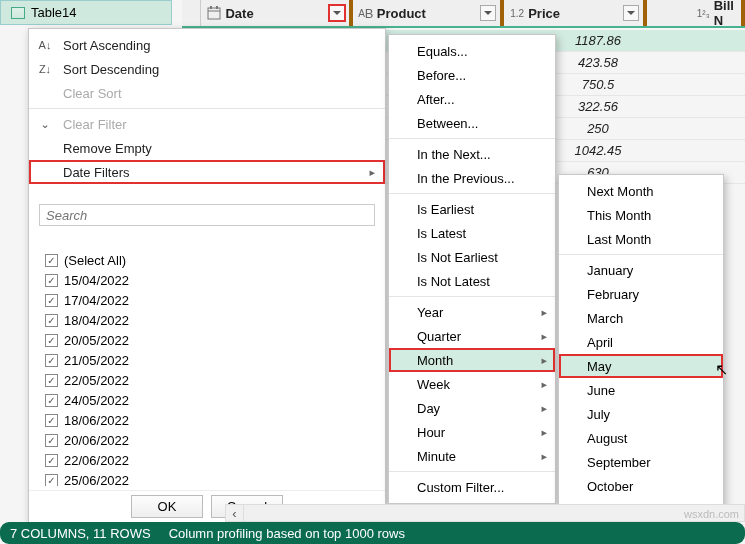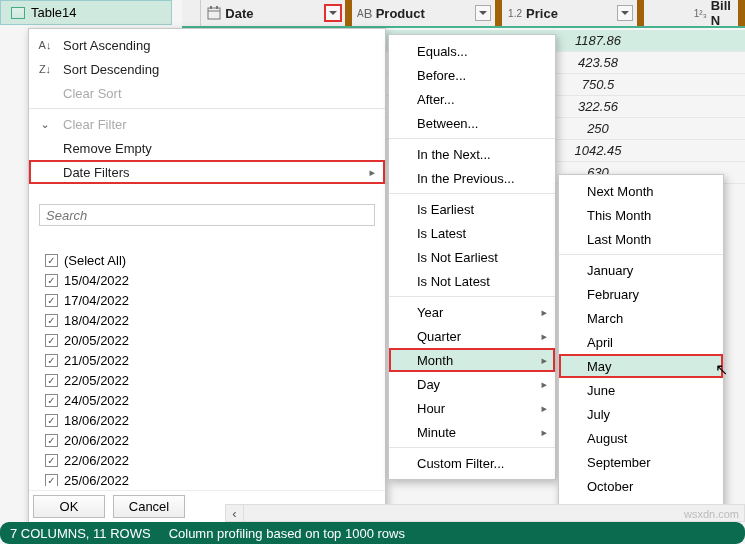--- a/index.html
+++ b/index.html
@@ -3,21 +3,21 @@
 <meta charset="utf-8">
 <style>
   * { box-sizing: border-box; font-family: "Segoe UI", sans-serif; font-size: 13px; }
   body { margin: 0; background: #f5f5f5; width: 745px; height: 544px; overflow: hidden; position: relative; }
   
   .queries-pane { position: absolute; left: 0; top: 0; width: 172px; height: 25px; background: #cfe9df; border: 1px solid #9cc; display: flex; align-items: center; padding-left: 10px; gap: 6px; }
   .table-icon { width: 14px; height: 12px; border: 1px solid #4a8; background: linear-gradient(#dff0e8,#cfe9df); }
   
   .grid-header { position: absolute; left: 182px; top: 0; right: 0; height: 28px; display: flex; border-bottom: 2px solid #47b28f; background: #efefef; }
   .col-row { width: 22px; border-right: 1px solid #ccc; background: #efefef; }
-  .col { display: flex; align-items: center; border-right: 7px solid #a16207; padding: 0 6px; gap: 4px; position: relative; }
+  .col { display: flex; align-items: center; border-right: 4px solid #a16207; padding: 0 6px; gap: 4px; position: relative; }
   .col-date { width: 170px; }
   .col-product { width: 170px; }
   .col-price { width: 160px; }
   .col-bill { flex: 1; margin-left: 44px; }
   .type-icon { width: 14px; height: 14px; font-size: 10px; color: #666; display: flex; align-items: center; justify-content: center; }
   .type-icon svg { width: 14px; height: 14px; }
   .col strong { font-weight: 600; color: #222; }
   .drop { width: 16px; height: 16px; border: 1px solid #aaa; background: #f8f8f8; display: flex; align-items: center; justify-content: center; position: absolute; right: 4px; }
   .drop::after { content: ""; border: 4px solid transparent; border-top-color: #555; margin-top: 3px; }
   .highlight-red { outline: 2px solid #e03030; outline-offset: -1px; }
@@ -34,21 +34,21 @@
   .cm-item.disabled { color: #aaa; }
   .cm-item.flyout::after { content: "▸"; position: absolute; right: 10px; color: #666; font-size: 11px; }
   .cm-icon { position: absolute; left: 8px; width: 16px; text-align: center; color: #555; font-size: 11px; }
   .cm-sep { height: 1px; background: #e4e4e4; margin: 3px 0; }
   .cm-datefilters { outline: 2px solid #e03030; outline-offset: -2px; }
   .cm-search-wrap { padding: 20px 10px; }
   .cm-search { width: 100%; height: 22px; border: 1px solid #ccc; padding: 0 6px; font-style: italic; color: #888; }
   .cm-list { max-height: 236px; overflow-y: scroll; margin: 4px 10px; border: 0; }
   .cm-list-item { display: flex; align-items: center; gap: 6px; height: 20px; padding-left: 6px; }
   .cm-check { width: 13px; height: 13px; border: 1px solid #888; display: inline-flex; align-items: center; justify-content: center; font-size: 10px; color: #555; }
-  .cm-buttons { display: flex; justify-content: flex-start; gap: 8px; padding: 4px; border-top: 1px solid #eee; }
+  .cm-buttons { display: flex; justify-content: center; gap: 8px; padding: 4px; border-top: 1px solid #eee; }
   .cm-btn { min-width: 72px; height: 23px; border: 1px solid #bbb; background: linear-gradient(#fdfdfd,#eee); }
   
   .submenu { position: absolute; background: #fff; border: 1px solid #c8c8c8; box-shadow: 2px 3px 8px rgba(0,0,0,.25); padding: 4px 0; }
   .sm1 { left: 388px; top: 34px; width: 168px; }
   .sm-item { height: 24px; display: flex; align-items: center; padding: 0 10px 0 28px; position: relative; }
   .sm-item.flyout::after { content: "▸"; position: absolute; right: 8px; font-size: 11px; color: #666; }
   .sm-item.hover { background: #d3ece2; }
   .sm-month { outline: 2px solid #e03030; outline-offset: -2px; }
   
   .sm2 { left: 558px; top: 174px; width: 166px; }
@@ -257,20 +257,23 @@
   <div class="sm-item flyout">
       <span>Year</span>
     </div>
   <div class="sm-item flyout">
       <span>Quarter</span>
     </div>
   <div class="sm-item flyout hover sm-month">
       <span>Month</span>
     </div>
   <div class="sm-item flyout">
+      <span>Week</span>
+    </div>
+  <div class="sm-item flyout">
       <span>Day</span>
     </div>
   <div class="sm-item flyout">
       <span>Hour</span>
     </div>
   <div class="sm-item flyout">
       <span>Minute</span>
     </div>
   <div class="cm-sep"></div>
   <div class="sm-item">

